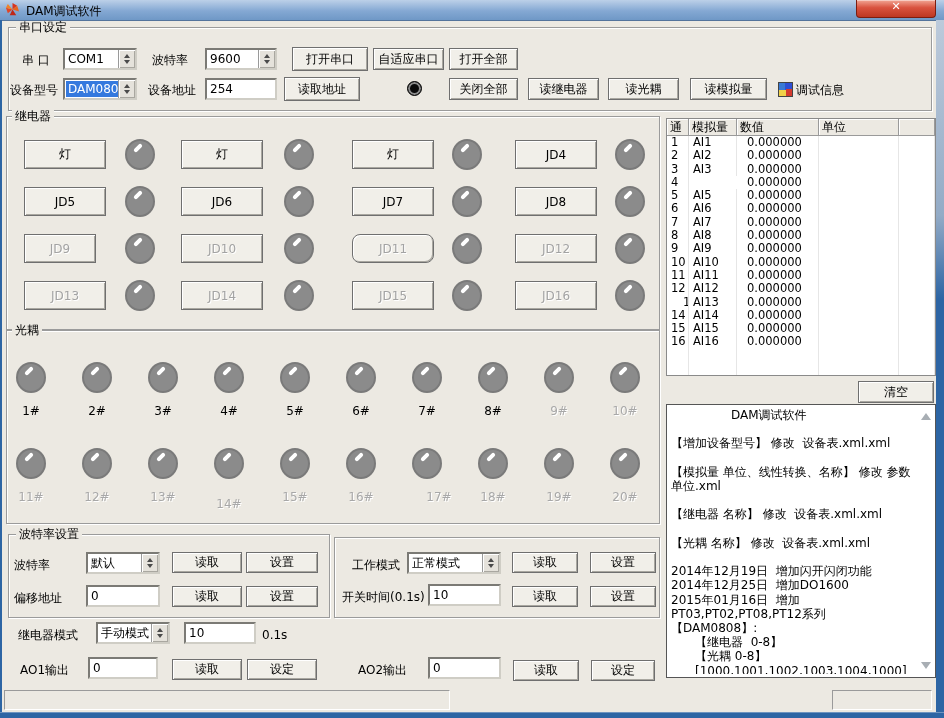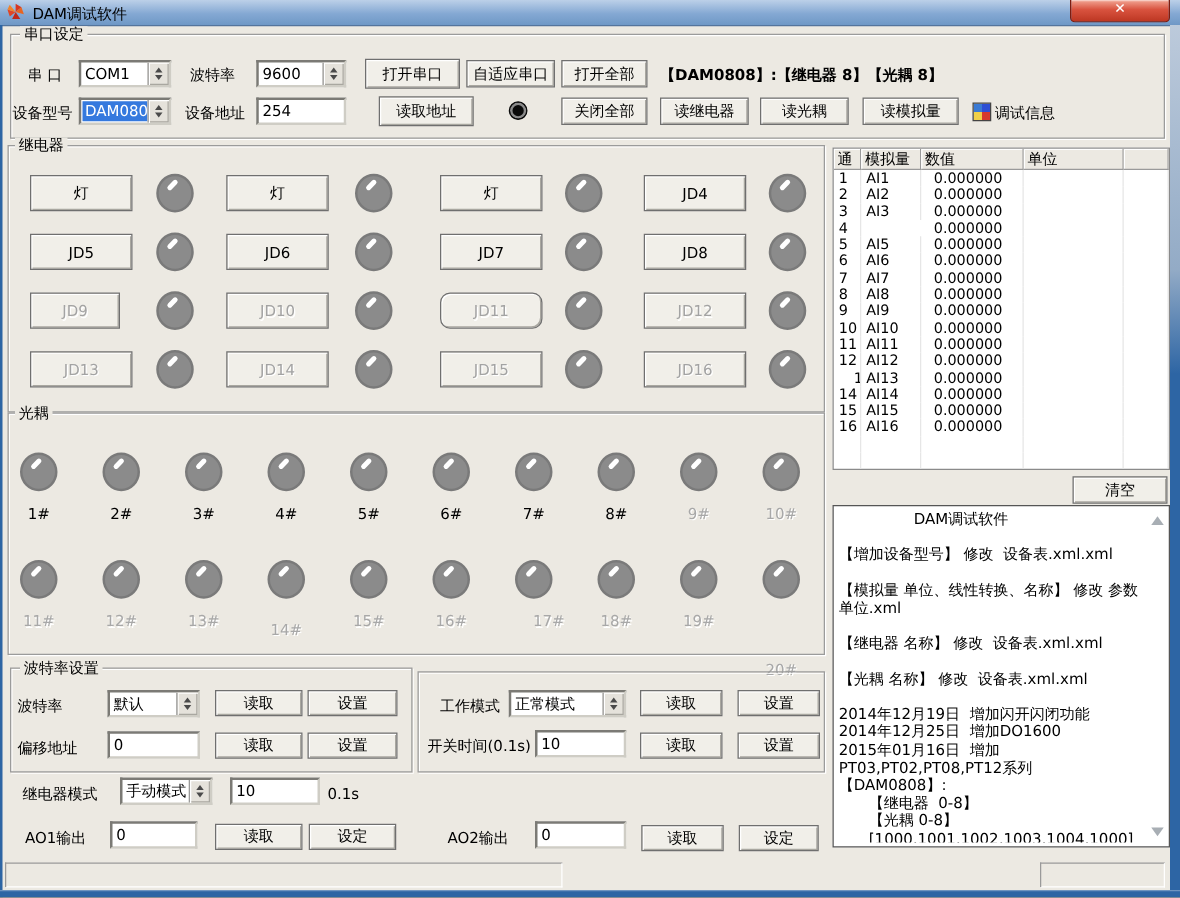--- a/index.html
+++ b/index.html
@@ -120,35 +120,34 @@
     <span class="cfield">9600</span>
     <span class="drop">
         <span class="tri-up"></span>
         <span class="tri-down"></span>
       </span>
   </div>
 
   <div class="btn" style="left:292px;top:47px;width:76px;height:24px">打开串口</div>
   <div class="btn" style="left:373px;top:48px;width:71px;height:22px">自适应串口</div>
   <div class="btn" style="left:449px;top:48px;width:69px;height:22px">打开全部</div>
-  <span class="lbl bold" style="left:528px;top:53px">【DAM0808】:【继电器  8】【光耦 8】</span>
 
   <span class="lbl" style="left:10px;top:83px">设备型号</span>
   <div class="combo" style="left:63px;top:78px;width:74px;height:22px">
     <span class="cfield sel">DAM0808</span>
     <span class="drop">
         <span class="tri-up"></span>
         <span class="tri-down"></span>
       </span>
   </div>
 
   <span class="lbl" style="left:148px;top:83px">设备地址</span>
   <div class="input" style="left:205px;top:78px;width:72px;height:22px">254</div>
 
-  <div class="btn" style="left:303px;top:77px;width:76px;height:24px">读取地址</div>
+  <div class="btn" style="left:284px;top:77px;width:76px;height:24px">读取地址</div>
   <div class="led" style="left:407px;top:81px"></div>
   <div class="btn" style="left:449px;top:78px;width:69px;height:22px">关闭全部</div>
   <div class="btn" style="left:528px;top:78px;width:71px;height:22px">读继电器</div>
   <div class="btn" style="left:608px;top:78px;width:71px;height:22px">读光耦</div>
   <div class="btn" style="left:690px;top:78px;width:77px;height:22px">读模拟量</div>
   <span class="dbg-icon" style="left:778px;top:82px"></span>
   <span class="lbl" style="left:796px;top:83px">调试信息</span>
 
   <div class="groupbox" style="left:6px;top:116px;width:652px;height:212px"></div>
   <span class="legend" style="left:12px;top:110px">继电器</span>
@@ -358,21 +357,21 @@
       <div class="lbl dim" style="left: 275px; top: 490px; width: 40px; text-align: center;">15#</div>
       <div class="knob" style="left: 346px; top: 448px;"></div>
       <div class="lbl dim" style="left: 341px; top: 490px; width: 40px; text-align: center;">16#</div>
       <div class="knob" style="left: 412px; top: 448px;"></div>
       <div class="lbl dim" style="left: 419px; top: 490px; width: 40px; text-align: center;">17#</div>
       <div class="knob" style="left: 478px; top: 448px;"></div>
       <div class="lbl dim" style="left: 473px; top: 490px; width: 40px; text-align: center;">18#</div>
       <div class="knob" style="left: 544px; top: 448px;"></div>
       <div class="lbl dim" style="left: 539px; top: 490px; width: 40px; text-align: center;">19#</div>
       <div class="knob" style="left: 610px; top: 448px;"></div>
-      <div class="lbl dim" style="left: 605px; top: 490px; width: 40px; text-align: center; margin-top: 39px;">20#</div>
+      <div class="lbl dim" style="left: 605px; top: 490px; width: 40px; text-align: center;">20#</div>
     </div>
 
   <div class="btn" style="left:858px;top:381px;width:76px;height:22px">清空</div>
   <div class="info-panel">
     <div class="info-text" id="info-text">　　　　　DAM调试软件
 
 【增加设备型号】 修改  设备表.xml.xml
 
 【模拟量 单位、线性转换、名称】 修改 参数单位.xml
 

